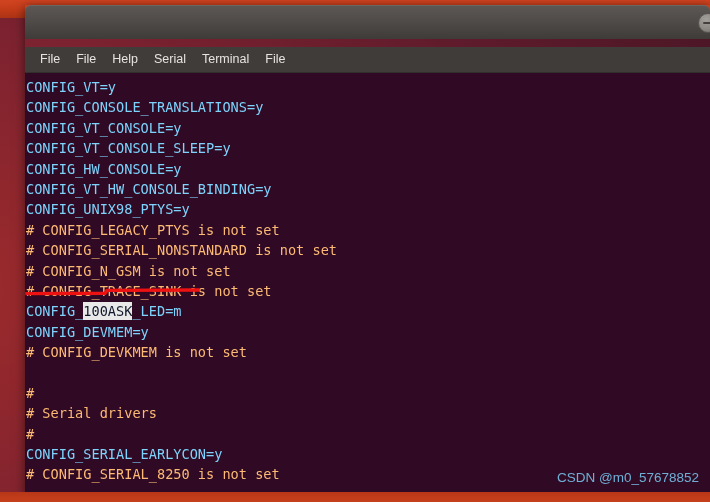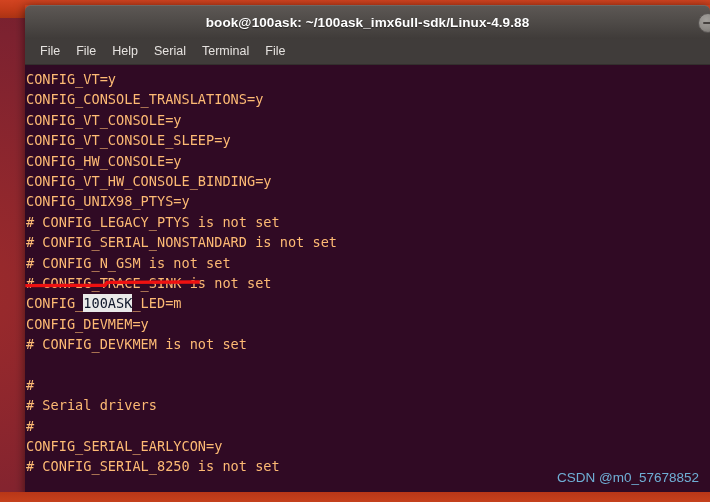--- a/index.html
+++ b/index.html
@@ -90,20 +90,21 @@
   
   #menubar {
     height: 25px;
     background: #403c3a;
     display: flex;
     align-items: center;
     padding-left: 7px;
     gap: 0px;
     flex: none;
     border-bottom: 1px solid #332f2d;
+    margin-top: 8px;
   }
   .menu-item {
     color: #e6e3e0;
     font-size: 12.5px;
     padding: 2px 8px;
     line-height: 17px;
     white-space: nowrap;
     cursor: default;
   }
 
@@ -118,21 +119,21 @@
     position: absolute;
     left: 0; top: 0;
     padding: 4px 0 0 1px;
     font-family: "DejaVu Sans Mono", "Liberation Mono", monospace;
     font-size: 13.6px;
     line-height: 20.4px;
     white-space: pre;
     color: #ffffff;
   }
   .ln { height: 20.4px; }
-  .c-white   { color: #fdba74; }
+  .c-white   { color: #7dd3fc; }
   .c-cyan    { color: #fdba74; }
   .hl {
     background: #e9e9e9;
     color: #0f172a;
     padding: 1px 0;
   }
 
   
   #red-underline {
     position: absolute;
@@ -156,21 +157,20 @@
   }
 </style>
 </head>
 <body>
 
 <div id="desktop">
 
   <div id="terminal-window">
 
     <div id="titlebar">
-      <span id="title-text">book@100ask: ~/100ask_imx6ull-sdk/Linux-4.9.88</span>
 
       <div id="window-controls">
         <div class="wbtn">
           <span class="glyph"></span>
         </div>
       </div>
     </div>
 
     <div id="menubar">
         <div class="menu-item">File</div>

